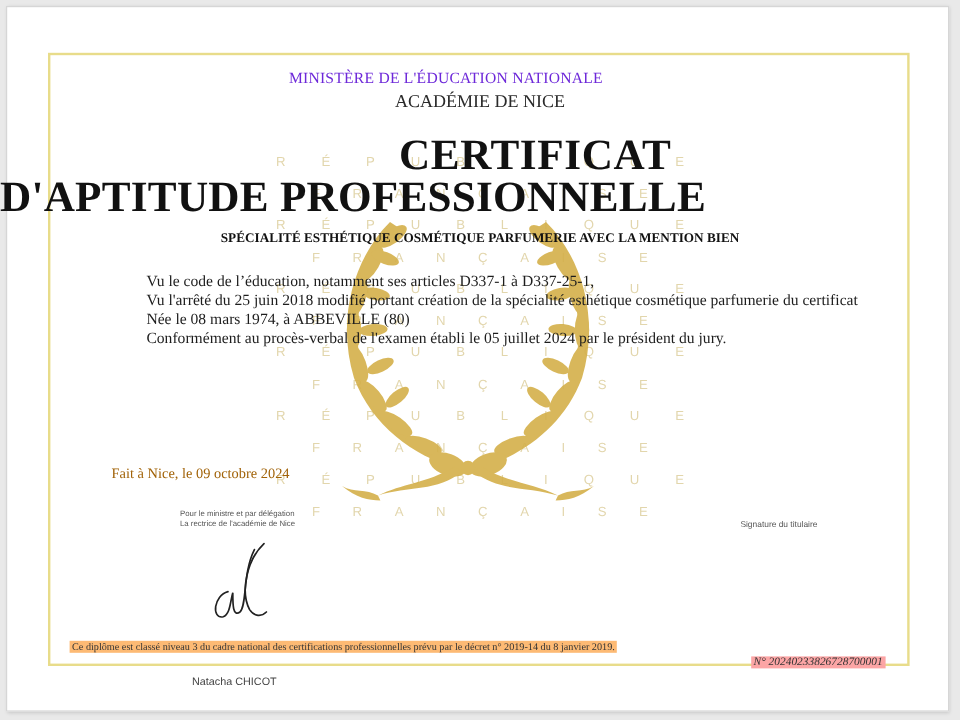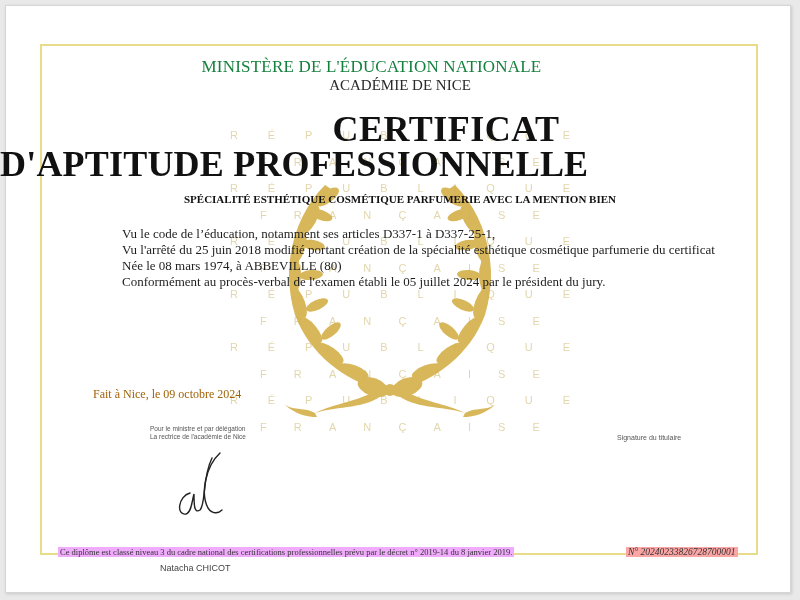--- a/index.html
+++ b/index.html
@@ -30,21 +30,21 @@
       display: flex; justify-content: space-between;
       height: 26.5px; line-height: 26.5px;
     }
     .wm-row.f { padding: 0 30px; }
     .wreath {
       position: absolute; left: 255px; top: 175px; width: 270px; height: 250px;
     }
     .text { position: absolute; color: #a16207; }
     .ministry {
       left: 0; width: 743px; text-align: center; top: 57px;
-      font-size: 17px; letter-spacing: 0.2px; color: #15803d;
+      font-size: 13px; letter-spacing: 0.2px; color: #6d28d9;
     }
     .academy {
       left: 0; width: 800px; text-align: center; top: 77px;
       font-size: 15px; color: #2a2a2a;
     }
     .title1 {
       left: 0; width: 800px; text-align: center; top: 108px;
       font-size: 36px; font-weight: bold; letter-spacing: 0.5px; color: #111; padding-left: 46px;
     }
     .title2 {
@@ -71,22 +71,22 @@
       left: 617px; top: 434px; font-size: 7px; color: #555;
       font-family: "Liberation Sans", "DejaVu Sans", sans-serif;
     }
     .signature { position: absolute; left: 170px; top: 448px; width: 60px; height: 75px; }
     .signer-name {
       left: 160px; top: 527px; font-size: 9px; color: #444;
       font-family: "Liberation Sans", "DejaVu Sans", sans-serif;
       margin-top: 36px;
     }
     .footer-note {
-      left: 58px; top: 547px; font-size: 8.5px; color: #333;
-      background: #f0abfc; padding: 0 2px; white-space: nowrap;
+      left: 58px; top: 534px; font-size: 8.5px; color: #333;
+      background: #fdba74; padding: 0 2px; white-space: nowrap;
     }
     .serial {
       left: 626px; top: 547px; font-size: 9.5px; font-style: italic; color: #333;
       background: #fca5a5; padding: 0 2px; white-space: nowrap;
     }
   </style>
 </head>
 <body>
 
 <div class="sheet"></div>

